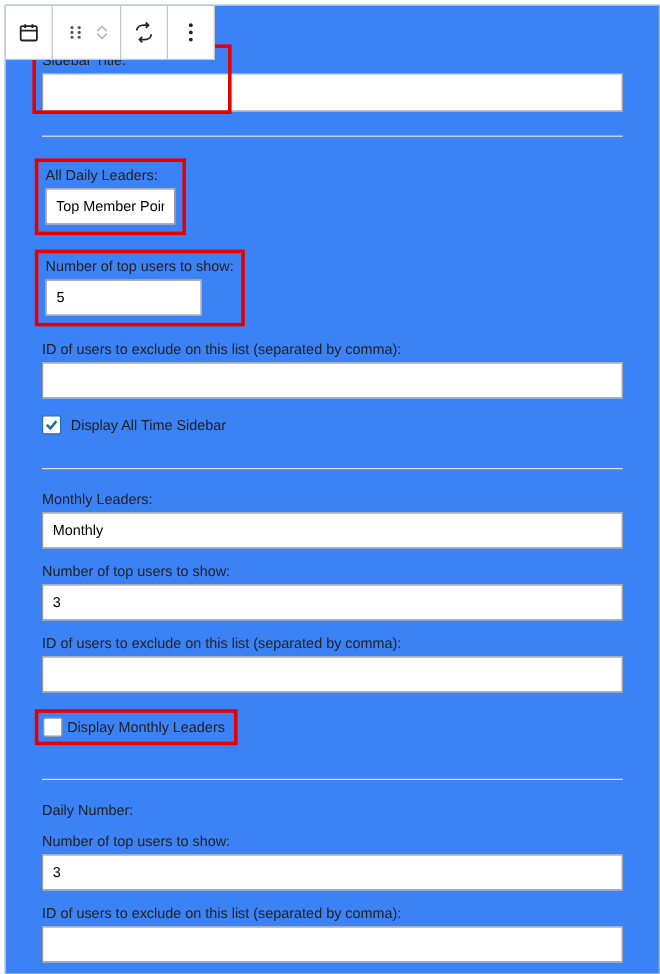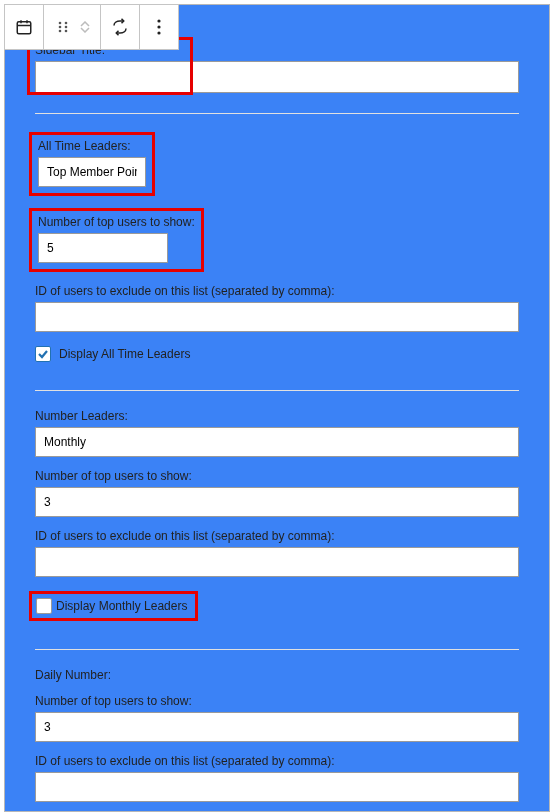--- a/index.html
+++ b/index.html
@@ -174,47 +174,47 @@
       </div>
 
     <style>
       
     </style>
 
     <hr class="sep" style="margin:20px 0 18px 0;">
 
     <div class="stack">
       <div class="hl-wrap" style="width:auto;">
-        <label class="field-label" style="margin-bottom:4px;">All Time Leaders:</label>
+        <label class="field-label" style="margin-bottom:4px;">All Daily Leaders:</label>
         <input class="input" style="width: 108px;" value="Top Member Points">
       </div>
     </div>
     <div class="stack">
       <div class="hl-wrap">
         <label class="field-label">Number of top users to show:</label>
         <input class="input" style="width: 130px;" value="5">
       </div>
     </div>
     <div class="stack">
       <label class="field-label">ID of users to exclude on this list (separated by comma):</label>
       <input class="input" value="" style="">
     </div>
     <div class="checkbox-row">
       <span class="checkbox checked">
         <svg width="12" height="12" viewBox="0 0 12 12" fill="none" stroke="#2271b1" stroke-width="2.2">
             <path d="M2 6 L5 9 L10 3"></path>
           </svg>
       </span>
-      <span>Display All Time Leaders</span>
+      <span>Display All Time Sidebar</span>
     </div>
 
     <hr class="sep">
 
     <div class="stack">
-      <label class="field-label">Number Leaders:</label>
+      <label class="field-label">Monthly Leaders:</label>
       <input class="input" value="Monthly" style="">
     </div>
     <div class="stack">
       <label class="field-label">Number of top users to show:</label>
       <input class="input" value="3" style="">
     </div>
     <div class="stack">
       <label class="field-label">ID of users to exclude on this list (separated by comma):</label>
       <input class="input" value="" style="">
     </div>

